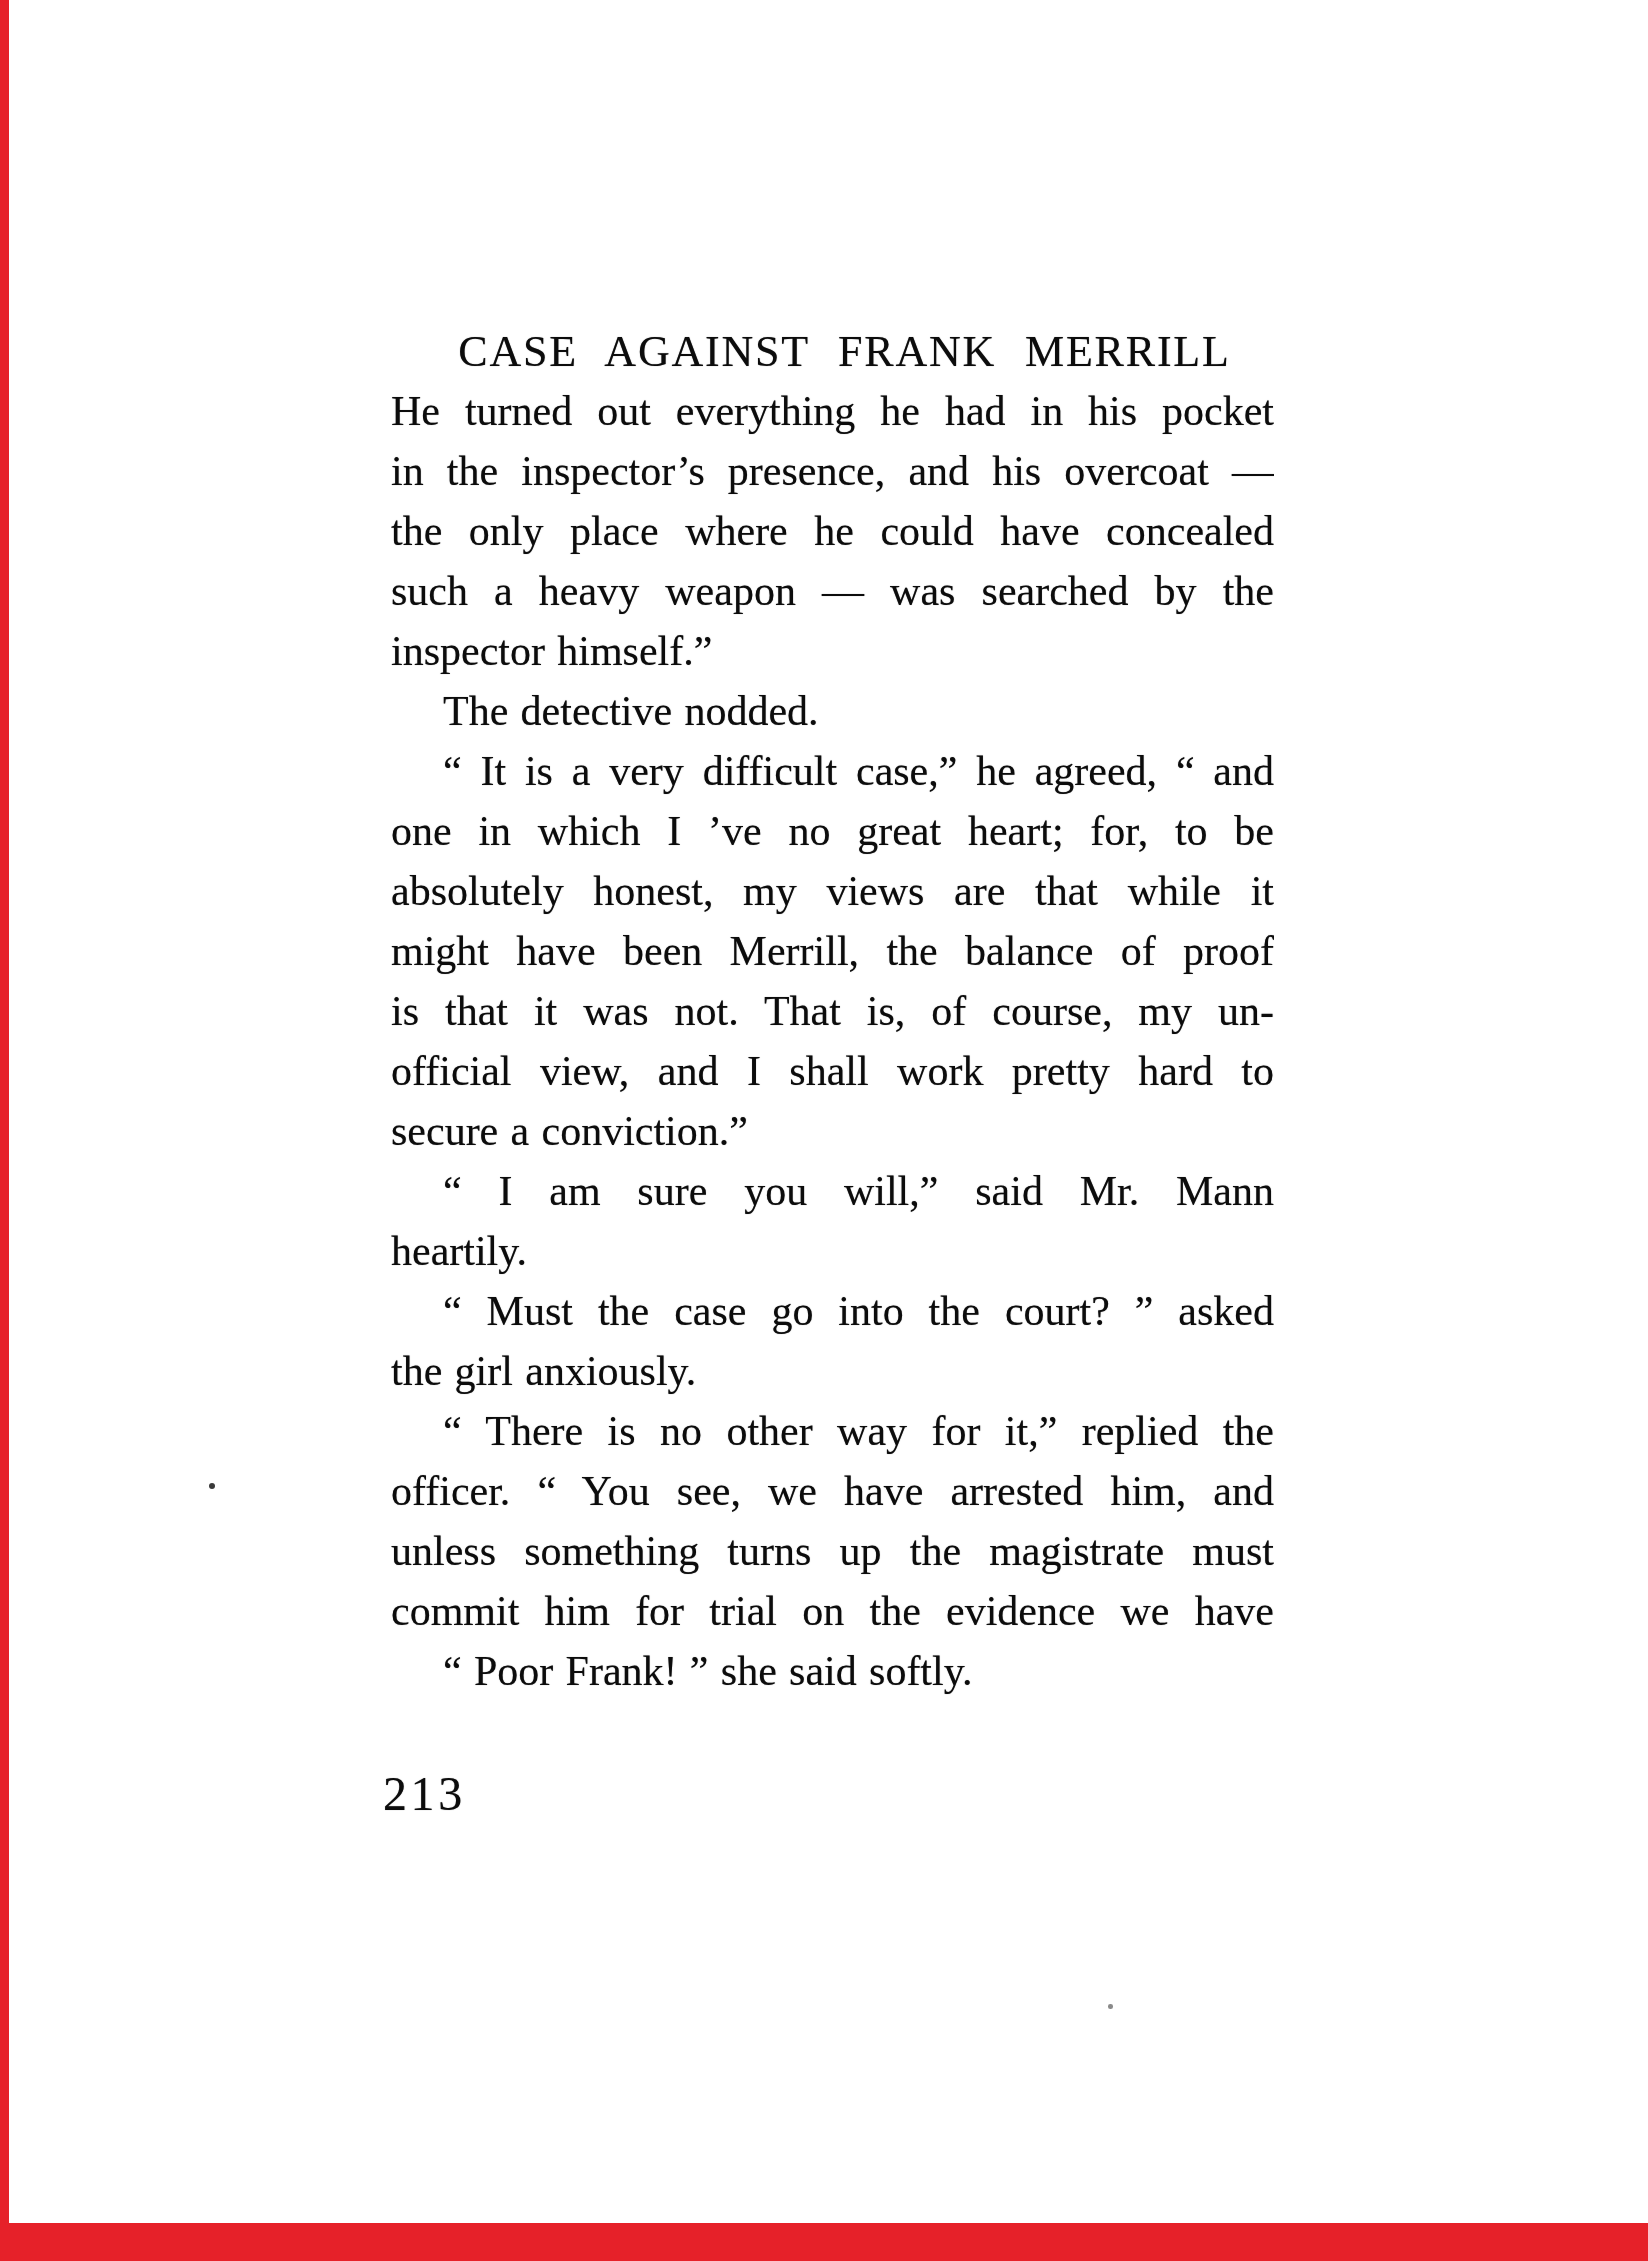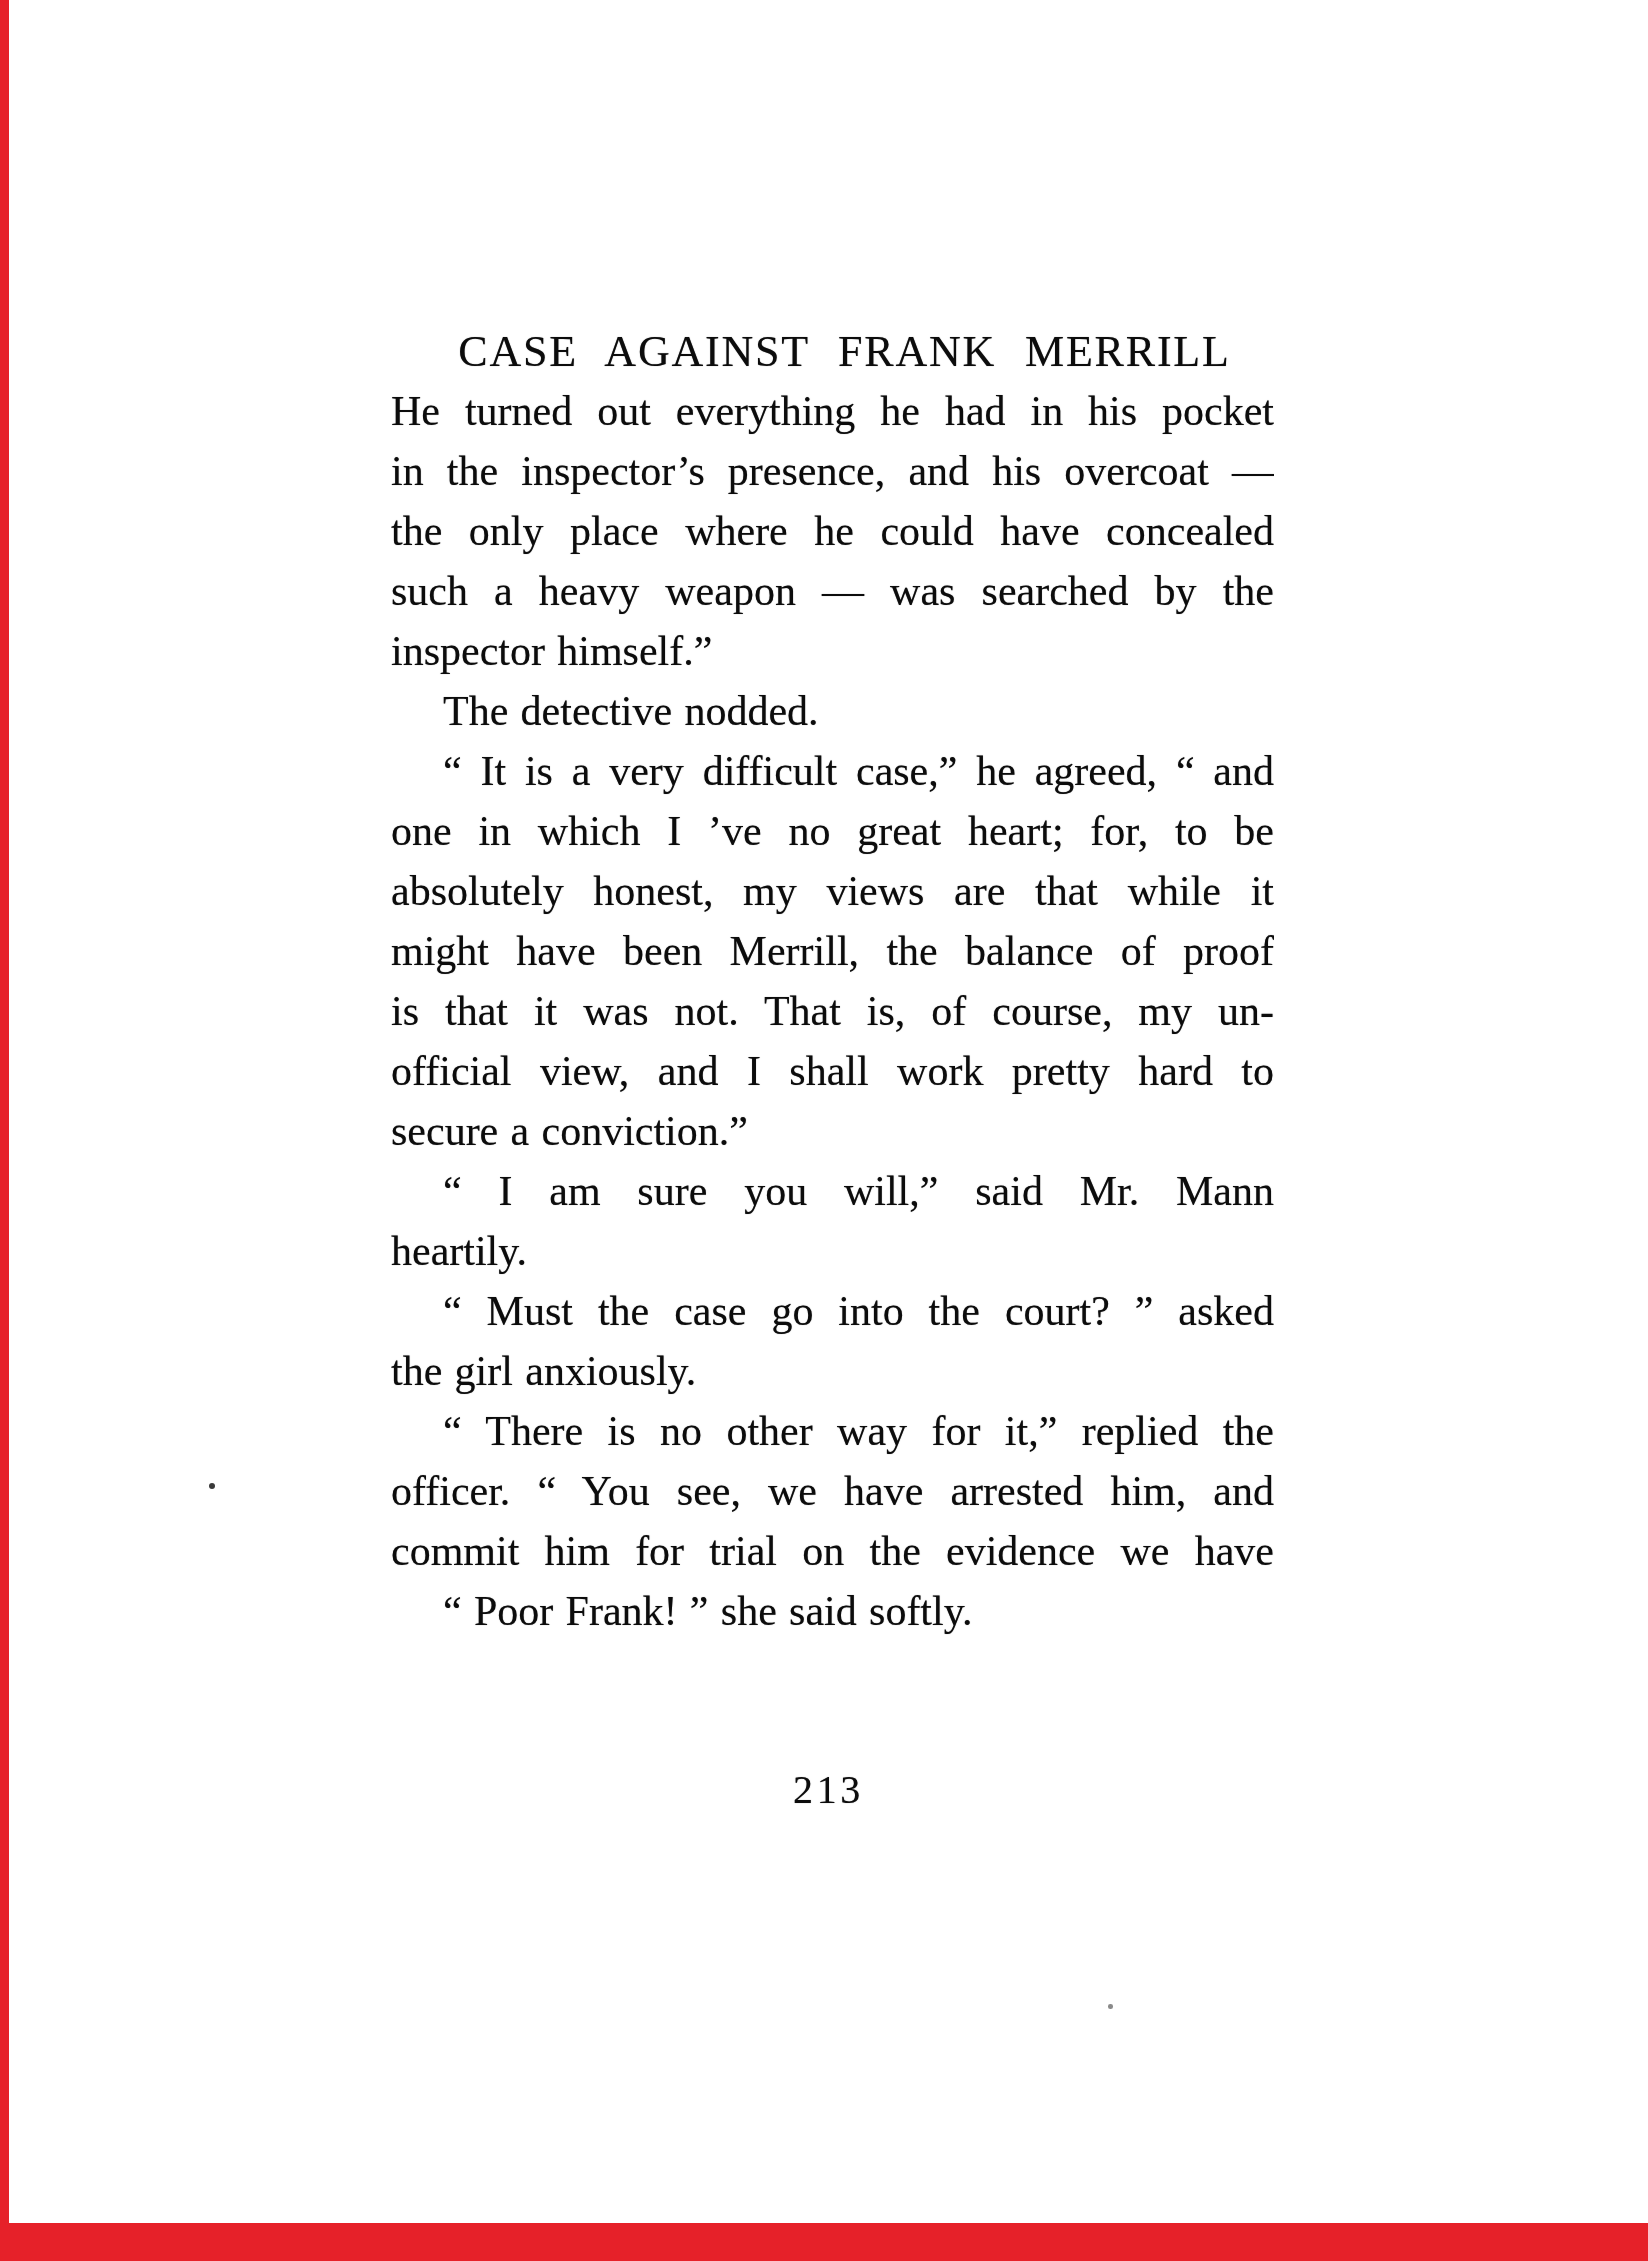--- a/index.html
+++ b/index.html
@@ -54,22 +54,22 @@
     margin-left: 8px;
   }
   .line.final { text-align-last: left; }
   .line.indent { text-indent: 52px; }
 
   .folio {
     position: absolute;
     top: 1770px;
     left: 383px;
     width: 891px;
-    text-align: center;
-    font-size: 40px;
+    text-align: left;
+    font-size: 48px;
     line-height: 1;
     letter-spacing: 3.6px;
     text-shadow: 0 0 0.9px rgba(0,0,0,0.5);
   }
 
   .ink-spot {
     position: absolute;
     border-radius: 50%;
     background: #3a3a3a;
   }
@@ -98,20 +98,21 @@
       <div class="line">might have been Merrill, the balance of proof</div>
       <div class="line">is that it was not.  That is, of course, my un-</div>
       <div class="line">official view, and I shall work pretty hard to</div>
       <div class="line final">secure a conviction.”</div>
       <div class="line indent">“ I am sure you will,” said Mr. Mann</div>
       <div class="line final">heartily.</div>
       <div class="line indent">“ Must the case go into the court? ” asked</div>
       <div class="line final">the girl anxiously.</div>
       <div class="line indent">“ There is no other way for it,” replied the</div>
       <div class="line">officer.  “ You see, we have arrested him, and</div>
+      <div class="line">unless something turns up the magistrate must</div>
       <div class="line">commit him for trial on the evidence we have</div>
       <div class="line indent final">“ Poor Frank! ” she said softly.</div>
     </div>
 
   <div class="folio">213</div>
 
 <div class="ink-spot" style="left: 209px; top: 1483px; width: 6.2px; height: 6.2px; background: rgb(58, 58, 58);"></div>
     <div class="ink-spot" style="left: 1108px; top: 2004px; width: 4.5px; height: 4.5px; background: rgb(138, 138, 138);"></div>
   </div>
 

